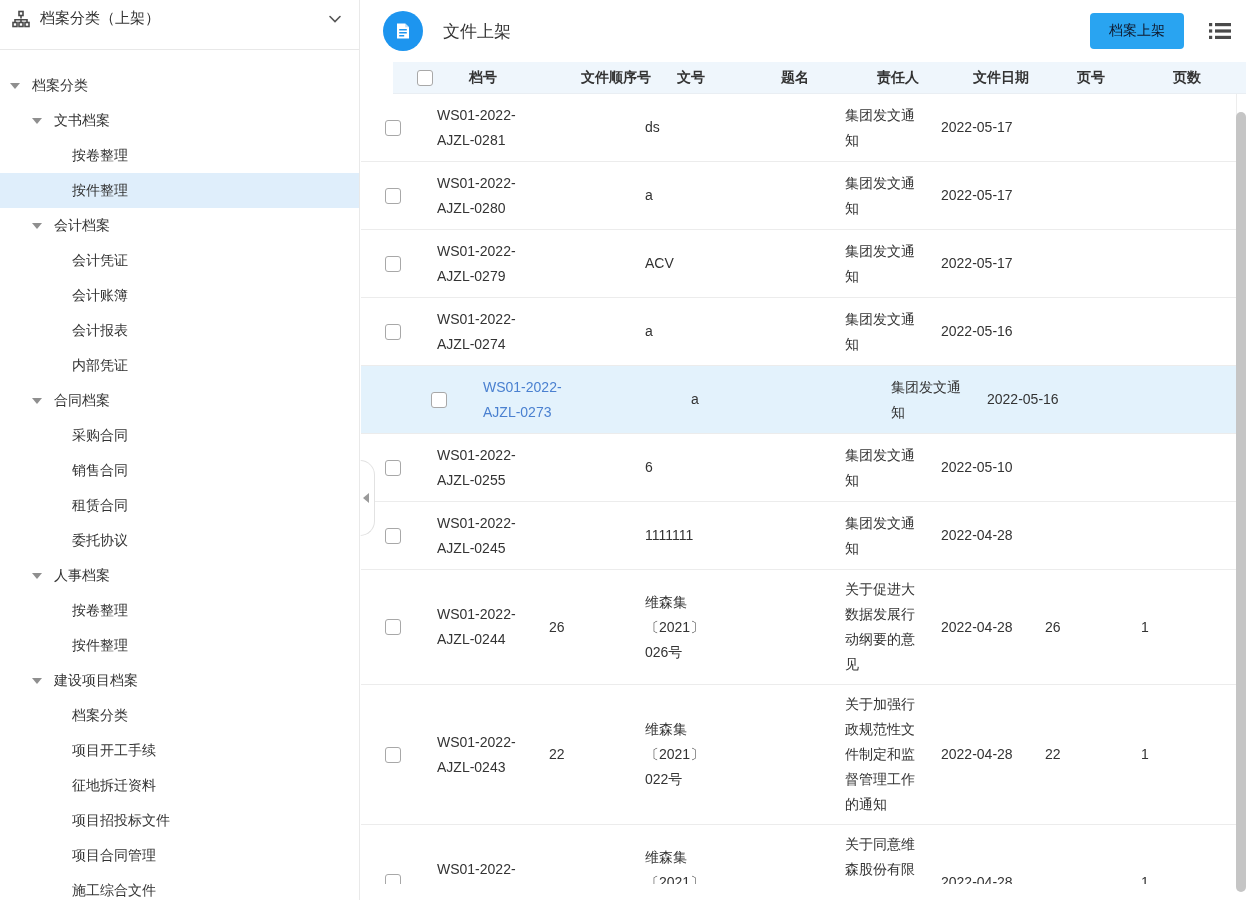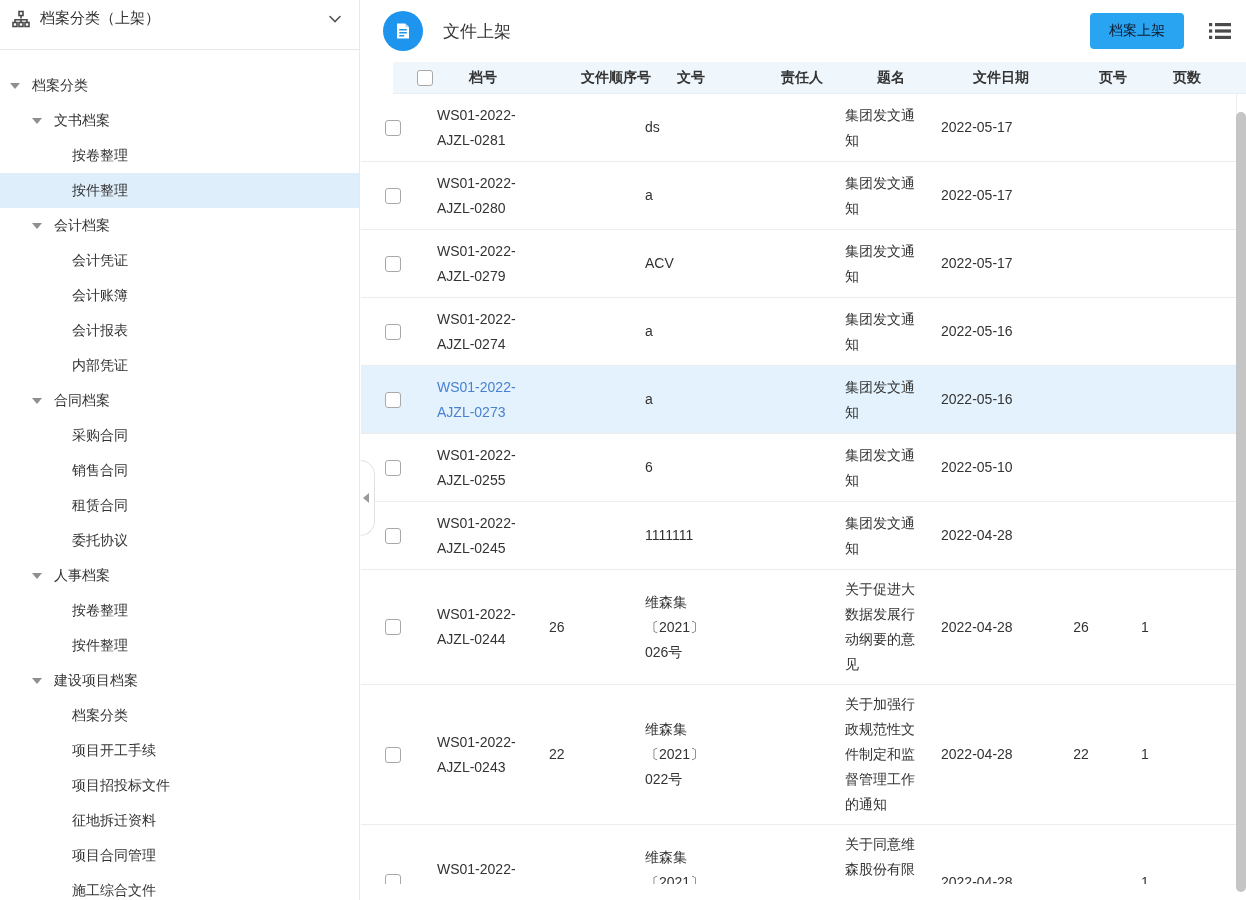--- a/index.html
+++ b/index.html
@@ -32,30 +32,30 @@
   .main-title{font-size:17px;color:#333;}
   .topbar .spacer{flex:1;}
   .shelve-btn{background:var(--accent);color:#0f172a;border:none;border-radius:4px;font-size:14px;padding:9px 19px;cursor:pointer;margin-right:24px;font-family:inherit;}
   .list-icon{display:flex;align-items:center;cursor:pointer;margin-right:2px;}
 
   
   .thead{display:flex;width:876px;height:32px;background:var(--thead-bg);border-right:1px solid #ededed;border-bottom:1px solid #e9eef3;margin-left:32px;}
   .hcell{display:flex;align-items:center;padding:0 12px;font-weight:600;color:#333;white-space:nowrap;}
   .tbody{width:876px;height:790px;overflow:hidden;border-right:1px solid #ededed;}
   .trow{display:flex;min-height:68px;border-bottom:1px solid #ececec;background:#fff;cursor:pointer;}
-  .trow.selected{background:var(--row-highlight);}
+  .trow.selected{background:var(--row-highlight);padding-left:46px;}
   .cell{display:flex;align-items:center;padding:7px 12px;line-height:25px;color:#333;}
   .c-check{width:64px;justify-content:center;padding:0;}
   .c-id{width:112px;}
   .c-seq{width:96px;text-align:right;}
   .c-doc{width:104px;}
   .c-resp{width:96px;}
   .c-title{width:96px;}
   .c-date{width:104px;white-space:nowrap;}
-  .c-pageno{width:96px;justify-content:center;}
+  .c-pageno{width:96px;}
   .c-pages{flex:1;}
   .c-id span{overflow-wrap:break-word;word-break:normal;max-width:88px;}
   .c-title span,.c-doc span{max-width:80px;}
   .link{color:var(--link);}
   .checkbox{width:16px;height:16px;border:1px solid #a8a8a8;border-radius:3px;background:#fff;display:inline-block;cursor:pointer;}
 
   
   .collapse-tab{position:absolute;left:-1px;top:460px;width:15px;height:76px;background:#fff;border:1px solid #e2e2e2;border-left:1px solid #fff;border-radius:0 16px 16px 0;display:flex;align-items:center;justify-content:center;cursor:pointer;z-index:5;}
   .tri-left{display:block;width:0;height:0;border-top:5px solid transparent;border-bottom:5px solid transparent;border-right:6px solid #9a9a9a;margin-right:3px;}
 
@@ -221,28 +221,28 @@
     <span class="tree-arrow">
           <span class="caret" style="visibility: hidden;"></span>
         </span>
     <span class="tree-label">项目开工手续</span>
   </div>
 
   <div class="tree-item lvl2">
     <span class="tree-arrow">
           <span class="caret" style="visibility: hidden;"></span>
         </span>
+    <span class="tree-label">征地拆迁资料</span>
+  </div>
+
+  <div class="tree-item lvl2">
+    <span class="tree-arrow">
+          <span class="caret" style="visibility: hidden;"></span>
+        </span>
     <span class="tree-label">项目招投标文件</span>
-  </div>
-
-  <div class="tree-item lvl2">
-    <span class="tree-arrow">
-          <span class="caret" style="visibility: hidden;"></span>
-        </span>
-    <span class="tree-label">征地拆迁资料</span>
   </div>
 
   <div class="tree-item lvl2">
     <span class="tree-arrow">
           <span class="caret" style="visibility: hidden;"></span>
         </span>
     <span class="tree-label">项目合同管理</span>
   </div>
 
   <div class="tree-item lvl2">
@@ -290,28 +290,28 @@
       </div>
 
   <div class="hcell c-seq">
         <span>文件顺序号</span>
       </div>
 
   <div class="hcell c-doc">
         <span>文号</span>
       </div>
 
+  <div class="hcell c-title">
+        <span>题名</span>
+      </div>
+
   <div class="hcell c-resp">
         <span>责任人</span>
       </div>
 
-  <div class="hcell c-title">
-        <span>题名</span>
-      </div>
-
   <div class="hcell c-date">
         <span>文件日期</span>
       </div>
 
   <div class="hcell c-pageno">
         <span>页号</span>
       </div>
 
   <div class="hcell c-pages">
         <span>页数</span>

